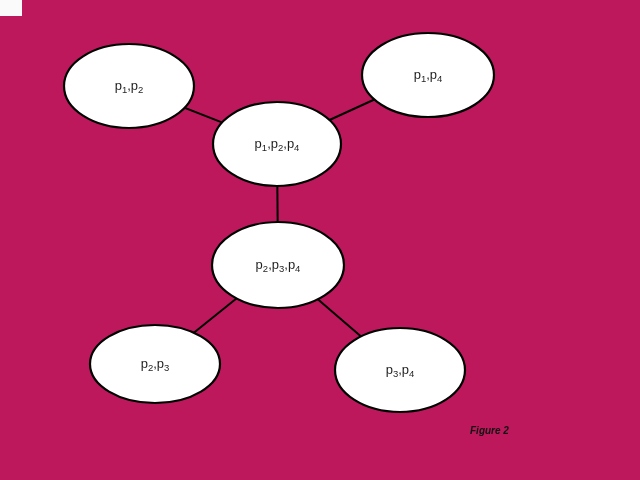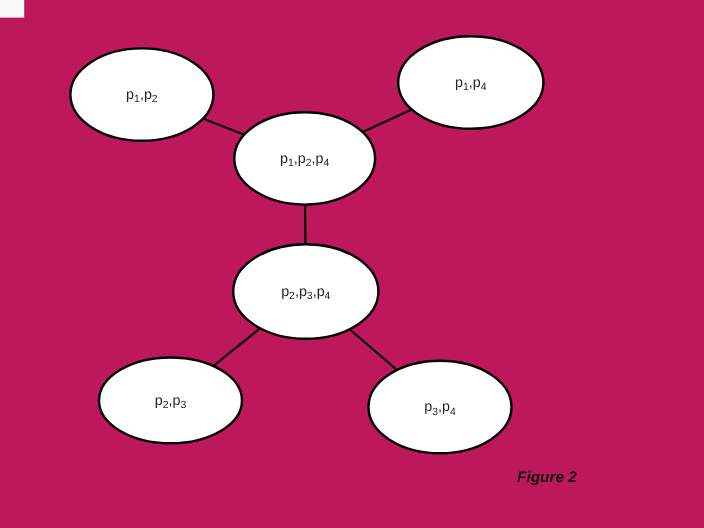--- a/index.html
+++ b/index.html
@@ -26,21 +26,21 @@
     fill: #1f1f1f;
     text-anchor: middle;
   }
   #graph-svg tspan.sub {
     font-size: 9.5px;
   }
   .figure-caption {
     position: absolute;
     left: 470px;
     top: 425px;
-    font-size: 14px;
+    font-size: 10px;
     font-weight: bold;
     font-style: italic;
     color: #111111;
     white-space: nowrap;
   }
   .corner-artifact {
     position: absolute;
     left: 0;
     top: 0;
     width: 22px;

